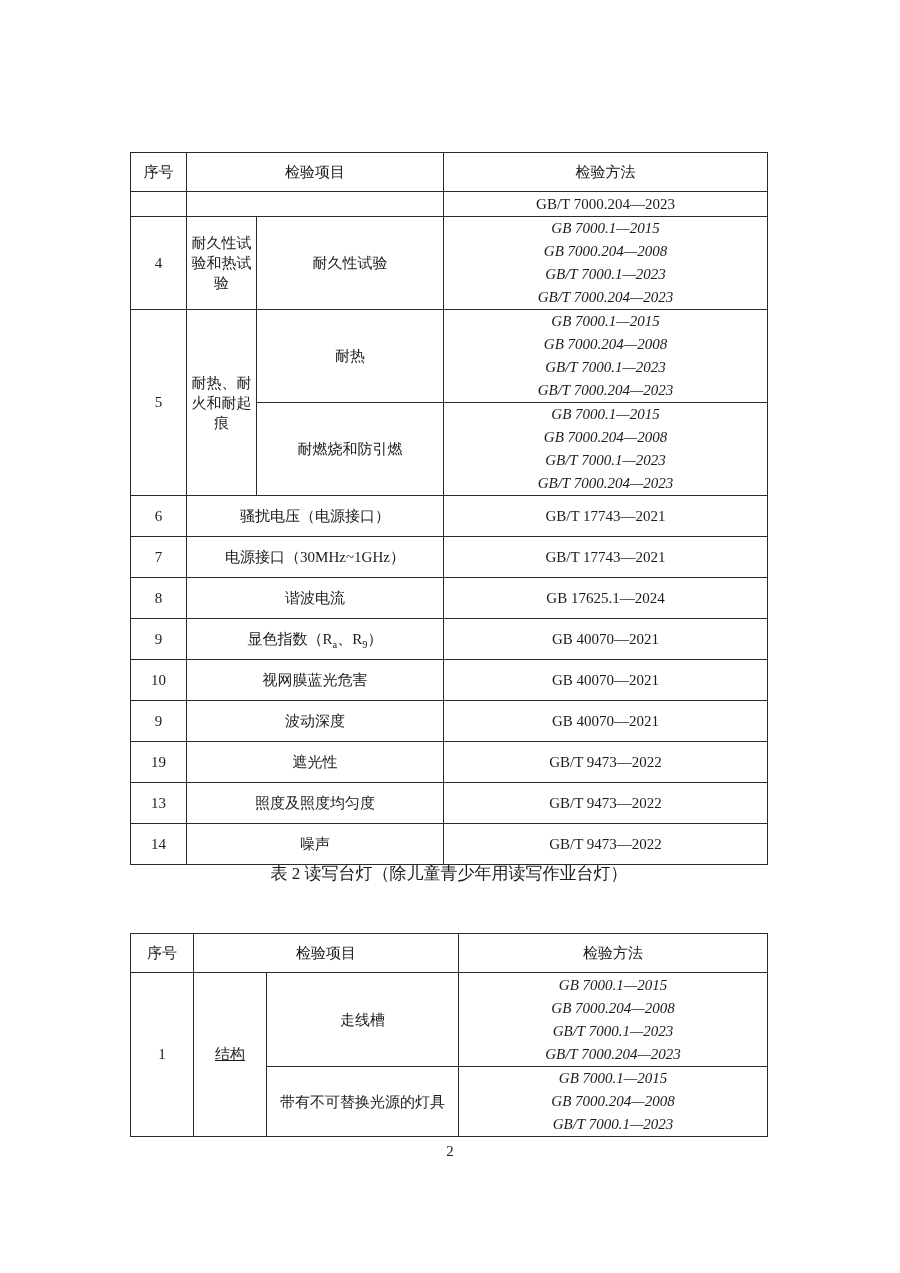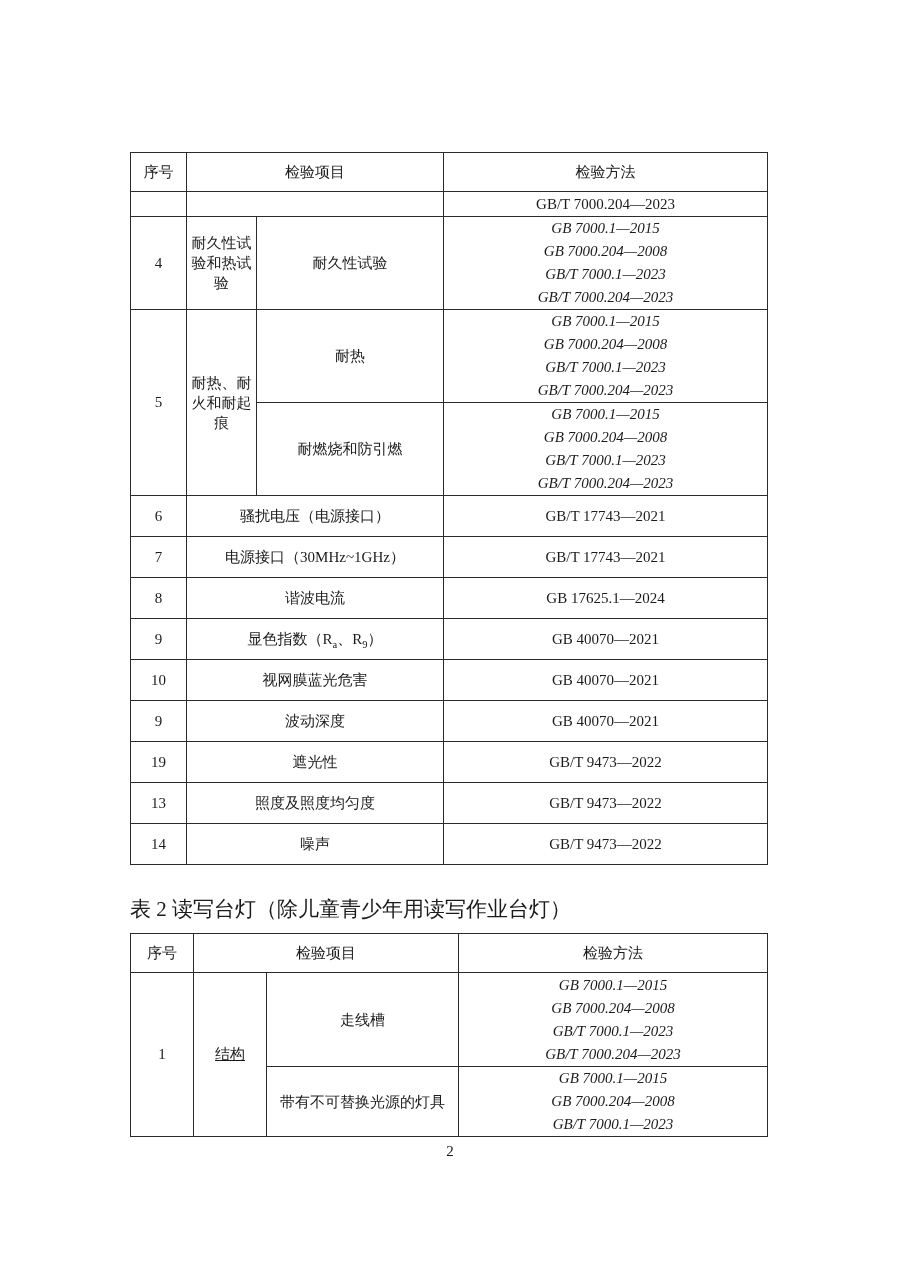--- a/index.html
+++ b/index.html
@@ -34,23 +34,24 @@
   .hdr td { font-size: 15px; }
   td.grp { padding: 0 8px; line-height: 20px; font-family: Liberation Serif, serif; }
   td.grp2 { padding: 0 12px; line-height: 21px; text-decoration: underline; }
   td.item-wrap { padding: 0 16px; line-height: 22px; margin-left: 22px; }
   td.methods div { line-height: 23px; font-style: italic; }
   td.method-single { line-height: 20px; }
   sub { font-size: 10.5px; line-height: 0; }
   .table2-title {
     position: absolute;
     left: 130px;
-    top: 895px;
+    top: 862px;
     width: 638px;
-    font-size: 21px;
+    text-align: center;
+    font-size: 17px;
   }
   .page-number {
     position: absolute;
     left: 0;
     top: 1143px;
     width: 900px;
     text-align: center;
     font-size: 15px;
   }
 </style>

